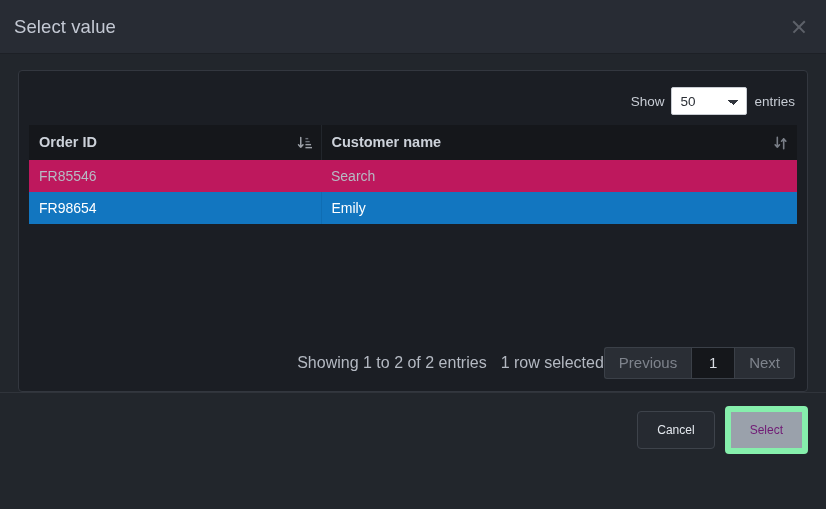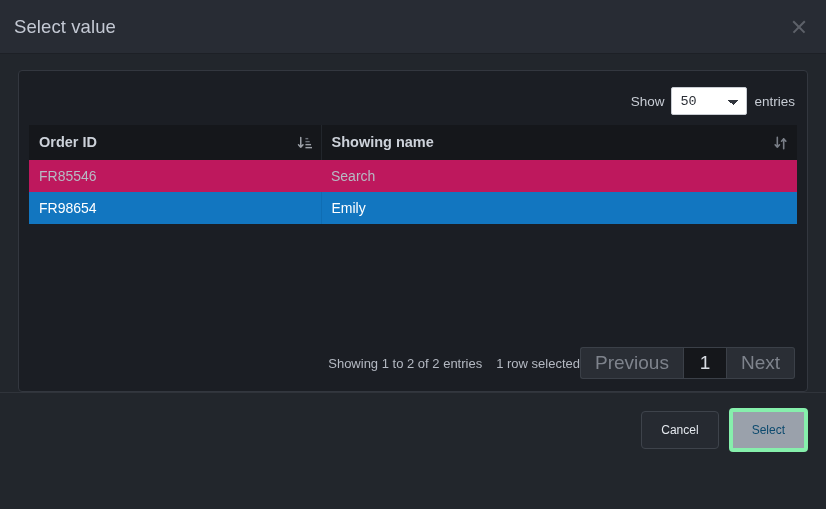--- a/index.html
+++ b/index.html
@@ -102,21 +102,21 @@
     gap: 7px;
   }
   select.length-select {
     appearance: none;
     -webkit-appearance: none;
     background: #ffffff;
     color: #2b2f36;
     border: 1px solid #c8ccd2;
     border-radius: 2px;
     font-size: 13.5px;
-    font-family: Liberation Mono, monospace;
+    font-family: Liberation Sans, sans-serif;
     padding: 4px 22px 4px 8px;
     height: 28px;
     width: 76px;
     box-sizing: border-box;
     background-image:
       linear-gradient(45deg, transparent 50%, #31353c 50%),
       linear-gradient(135deg, #31353c 50%, transparent 50%);
     background-position:
       calc(100% - 13px) 12px,
       calc(100% - 8px) 12px;
@@ -192,30 +192,30 @@
 
   
   .dt-bottom {
     margin-top: auto;
     display: flex;
     align-items: center;
     justify-content: space-between;
     padding: 0 2px 2px 2px;
   }
   .dt-info {
-    font-size: 13px;
+    font-size: 16px;
     color: #b4b9c2;
     display: flex;
     gap: 14px;
   }
   .dt-paging {
     display: flex;
   }
   .page-btn {
-    font-size: 19px;
+    font-size: 15px;
     padding: 7px 14px;
     border: 1px solid #3b4048;
     background: #2a2e35;
     color: #7e838c;
     cursor: default;
     user-select: none;
     line-height: 16px;
   }
   .page-btn.prev { border-radius: 3px 0 0 3px; border-right: none; }
   .page-btn.next { border-radius: 0 3px 3px 0; border-left: none; }
@@ -247,22 +247,22 @@
     cursor: pointer;
     line-height: 18px;
   }
   .btn-cancel {
     background: #262a31;
     border: 1px solid #3e434b;
     color: #e4e8ee;
   }
   .btn-select {
     background: #9aa1ab;
-    border: 4px solid #86efac;
-    color: #0c4a6e;
+    border: 6px solid #86efac;
+    color: #701a75;
   }
 </style>
 </head>
 <body>
 
 <div class="modal">
 
   <div class="modal-header">
     <div class="modal-title">Select value</div>
     <div class="close-btn"></div>
@@ -292,21 +292,21 @@
                 <span>Order ID</span>
                 <svg class="sort-icon" viewBox="0 0 16 16">
                   <path d="M4 2 L4 12.5 M4 12.5 L1.6 9.8 M4 12.5 L6.4 9.8" stroke="#c9ced6" stroke-width="1.6" fill="none" stroke-linecap="round"></path>
                   <rect x="9" y="2.6" width="3" height="1.5" fill="#8c929c"></rect>
                   <rect x="9" y="5.8" width="4.5" height="1.5" fill="#8c929c"></rect>
                   <rect x="9" y="9" width="6" height="1.5" fill="#c9ced6"></rect>
                   <rect x="9" y="12.2" width="7" height="1.5" fill="#c9ced6"></rect>
                 </svg>
               </th>
               <th class="col-name">
-                <span>Showing name</span>
+                <span>Customer name</span>
                 <svg class="sort-icon" viewBox="0 0 16 16">
                   <path d="M4.6 2 L4.6 12.5 M4.6 12.5 L2.3 9.9 M4.6 12.5 L6.9 9.9" stroke="#9ba1ab" stroke-width="1.7" fill="none" stroke-linecap="round"></path>
                   <path d="M11.4 14 L11.4 3.5 M11.4 3.5 L9.1 6.1 M11.4 3.5 L13.7 6.1" stroke="#9ba1ab" stroke-width="1.7" fill="none" stroke-linecap="round"></path>
                 </svg>
               </th>
             </tr>
           </thead>
           <tbody>
             <tr>
               <td class="col-order">FR85546</td>

